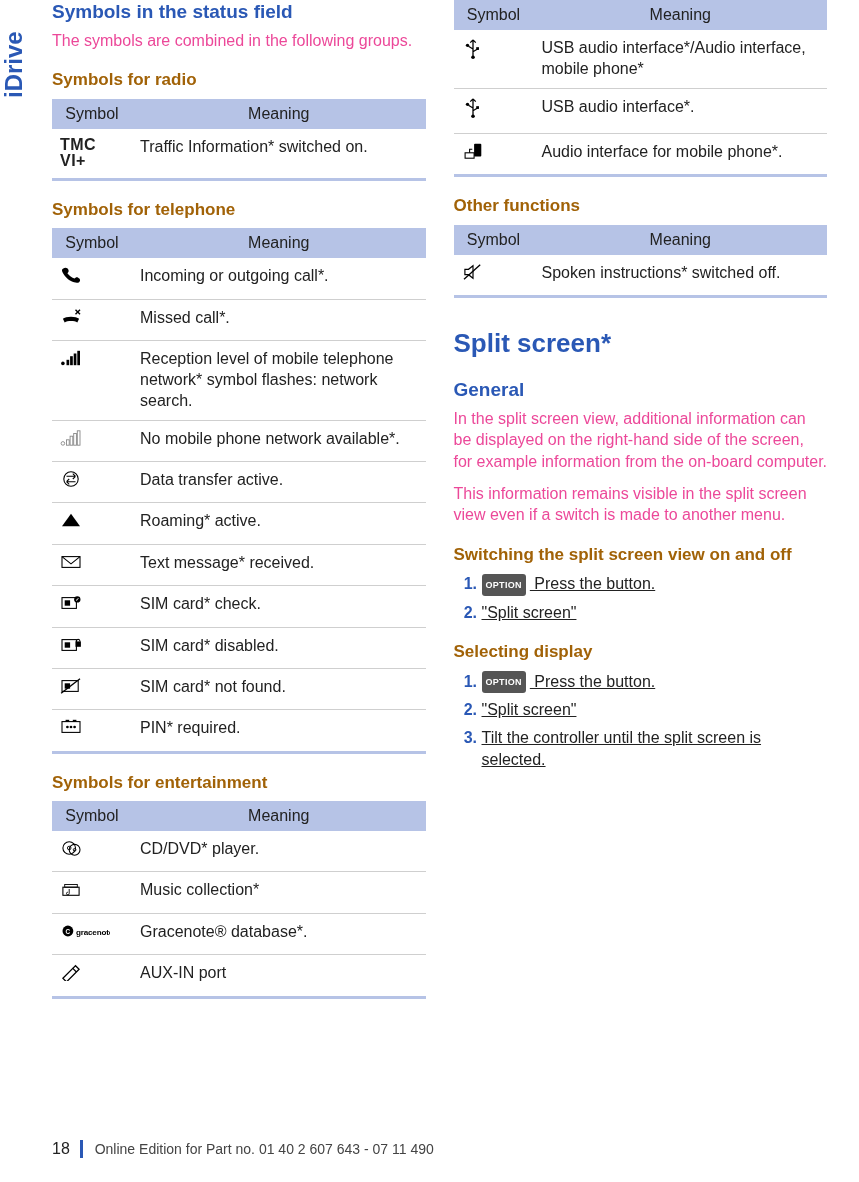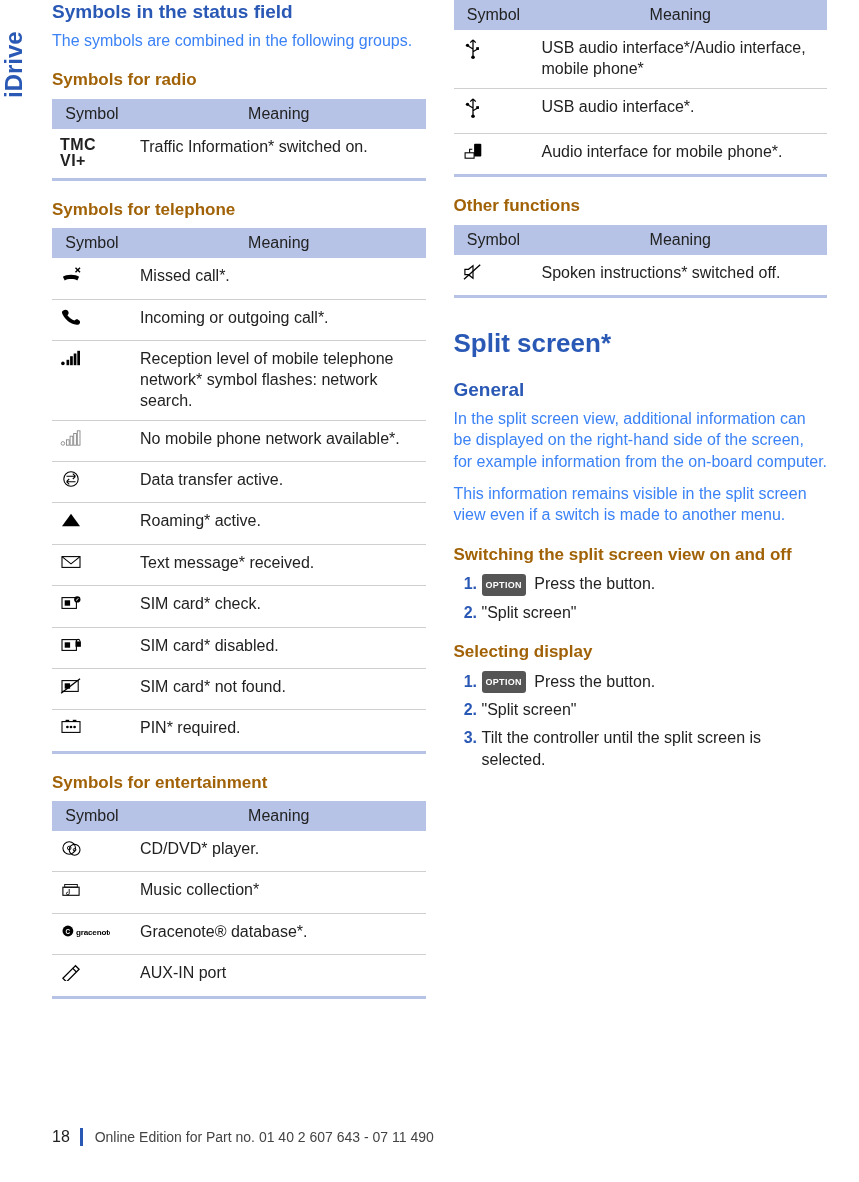--- a/index.html
+++ b/index.html
@@ -56,21 +56,21 @@
     color: #a16207;
     font-size: 17px;
     font-weight: bold;
     margin: 18px 0 8px 0;
     line-height: 1.25;
   }
   p.body {
     font-size: 16px;
     line-height: 1.35;
     margin: 4px 0 10px 0;
-    color: #3b82f6;
+    color: #ec4899;
   }
   table.sym {
     width: 100%;
     border-collapse: collapse;
     font-size: 16px;
     margin-bottom: 10px;
   }
   table.sym thead th {
     background: #b6c3e6;
     font-weight: normal;
@@ -100,38 +100,39 @@
     font-size: 16px;
     line-height: 1.05;
     letter-spacing: 0.5px;
   }
   ol.steps {
     font-size: 16px;
     line-height: 1.35;
     margin: 6px 0 12px 0;
     padding-left: 28px;
     color: #222;
+    text-decoration: underline;
   }
   ol.steps li { margin-bottom: 6px; }
   ol.steps li::marker { color: #2a58b5; font-weight: bold; }
   .option-btn {
     display: inline-block;
     background: #555;
     color: #fff;
     font-size: 9px;
     font-weight: bold;
     padding: 5px 4px;
     border-radius: 3px;
     vertical-align: middle;
     margin-right: 4px;
     letter-spacing: 0.3px;
   }
   .footer {
     position: absolute;
-    bottom: 36px;
+    bottom: 24px;
     left: 52px;
     right: 32px;
     font-size: 14px;
     color: #444;
   }
   .page-num {
     display: inline-block;
     font-size: 16px;
     color: #222;
     margin-right: 8px;
@@ -178,34 +179,34 @@
         <thead>
           <tr>
             <th>Symbol</th>
             <th>Meaning</th>
           </tr>
         </thead>
         <tbody>
           <tr>
             <td class="icon-cell">
               <svg class="ico" viewBox="0 0 24 20">
+                  <path d="M3 3 C 6 1 8 2 9 4 C 10 6 9 7 8 8 C 10 11 13 13 16 14 C 17 13 18 12 20 13 C 22 14 23 16 21 18 C 18 20 10 17 6 12 C 2 7 1 4 3 3 Z" fill="#000"></path>
+                </svg>
+            </td>
+            <td>Incoming or outgoing call*.</td>
+          </tr>
+          <tr>
+            <td class="icon-cell">
+              <svg class="ico" viewBox="0 0 24 20">
                   <path d="M3 12 C 6 9 18 9 21 12 L 19 16 C 16 14 8 14 5 16 Z" fill="#000"></path>
                   <line x1="17" y1="2" x2="22" y2="7" stroke="#000" stroke-width="1.5"></line>
                   <line x1="22" y1="2" x2="17" y2="7" stroke="#000" stroke-width="1.5"></line>
                 </svg>
             </td>
             <td>Missed call*.</td>
-          </tr>
-          <tr>
-            <td class="icon-cell">
-              <svg class="ico" viewBox="0 0 24 20">
-                  <path d="M3 3 C 6 1 8 2 9 4 C 10 6 9 7 8 8 C 10 11 13 13 16 14 C 17 13 18 12 20 13 C 22 14 23 16 21 18 C 18 20 10 17 6 12 C 2 7 1 4 3 3 Z" fill="#000"></path>
-                </svg>
-            </td>
-            <td>Incoming or outgoing call*.</td>
           </tr>
           <tr>
             <td class="icon-cell">
               <svg class="ico" viewBox="0 0 24 20">
                   <circle cx="3" cy="16" r="2" fill="#000"></circle>
                   <rect x="7" y="12" width="3" height="6" fill="#000"></rect>
                   <rect x="11" y="8" width="3" height="10" fill="#000"></rect>
                   <rect x="15" y="5" width="3" height="13" fill="#000"></rect>
                   <rect x="19" y="2" width="3" height="16" fill="#000"></rect>
                 </svg>

